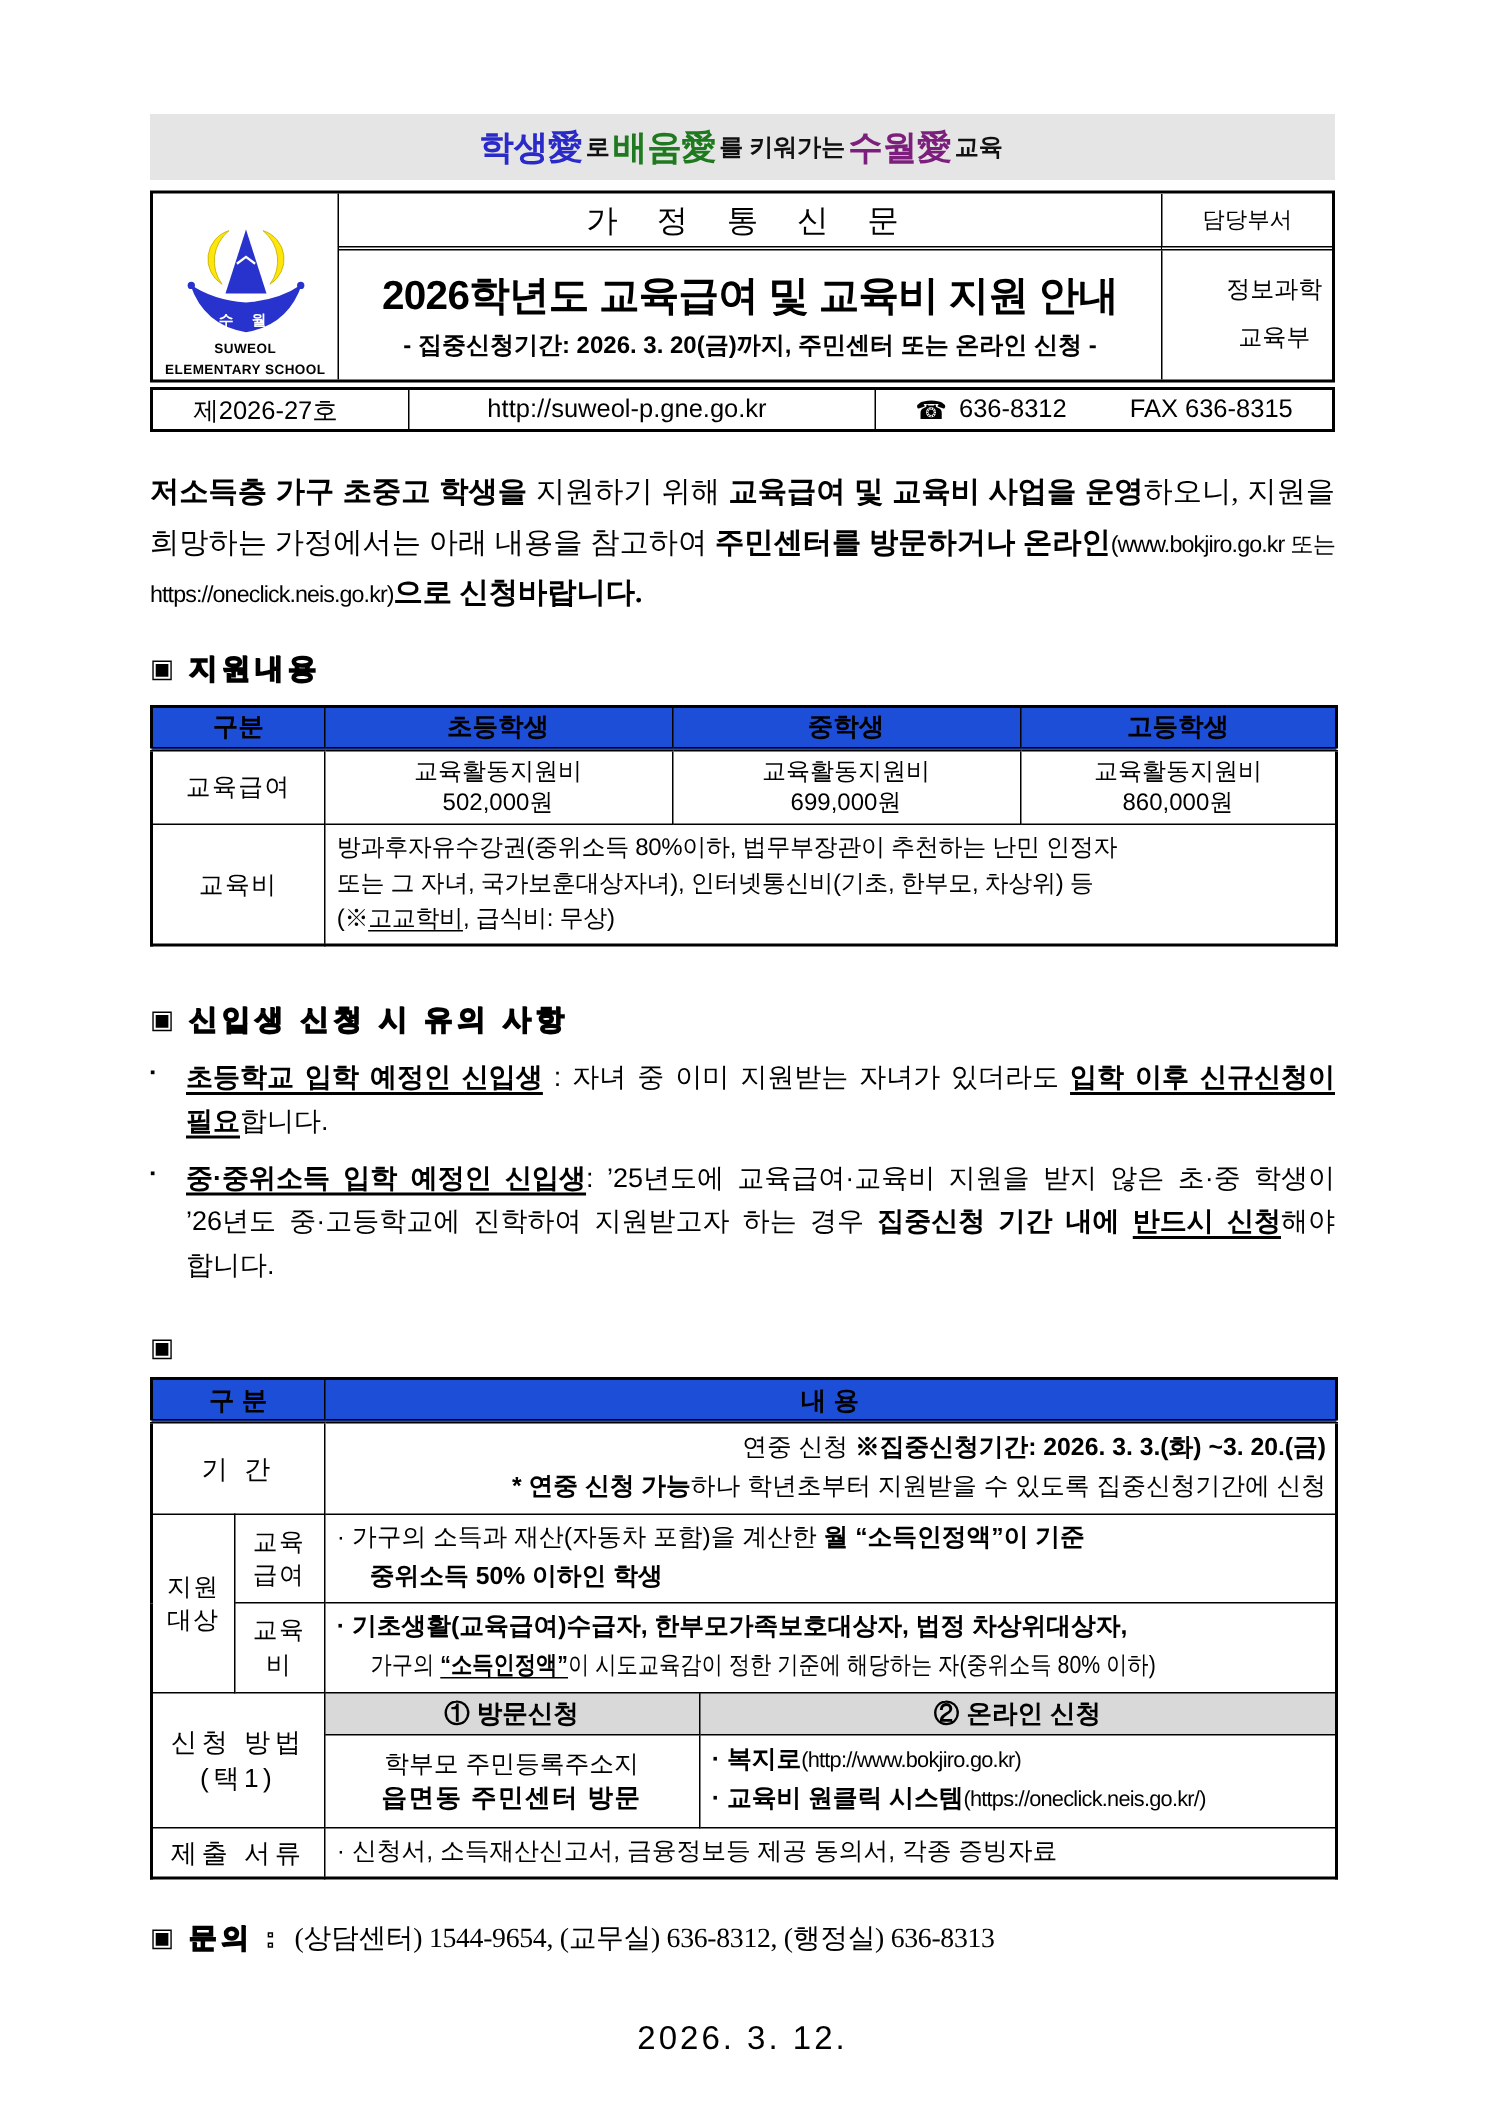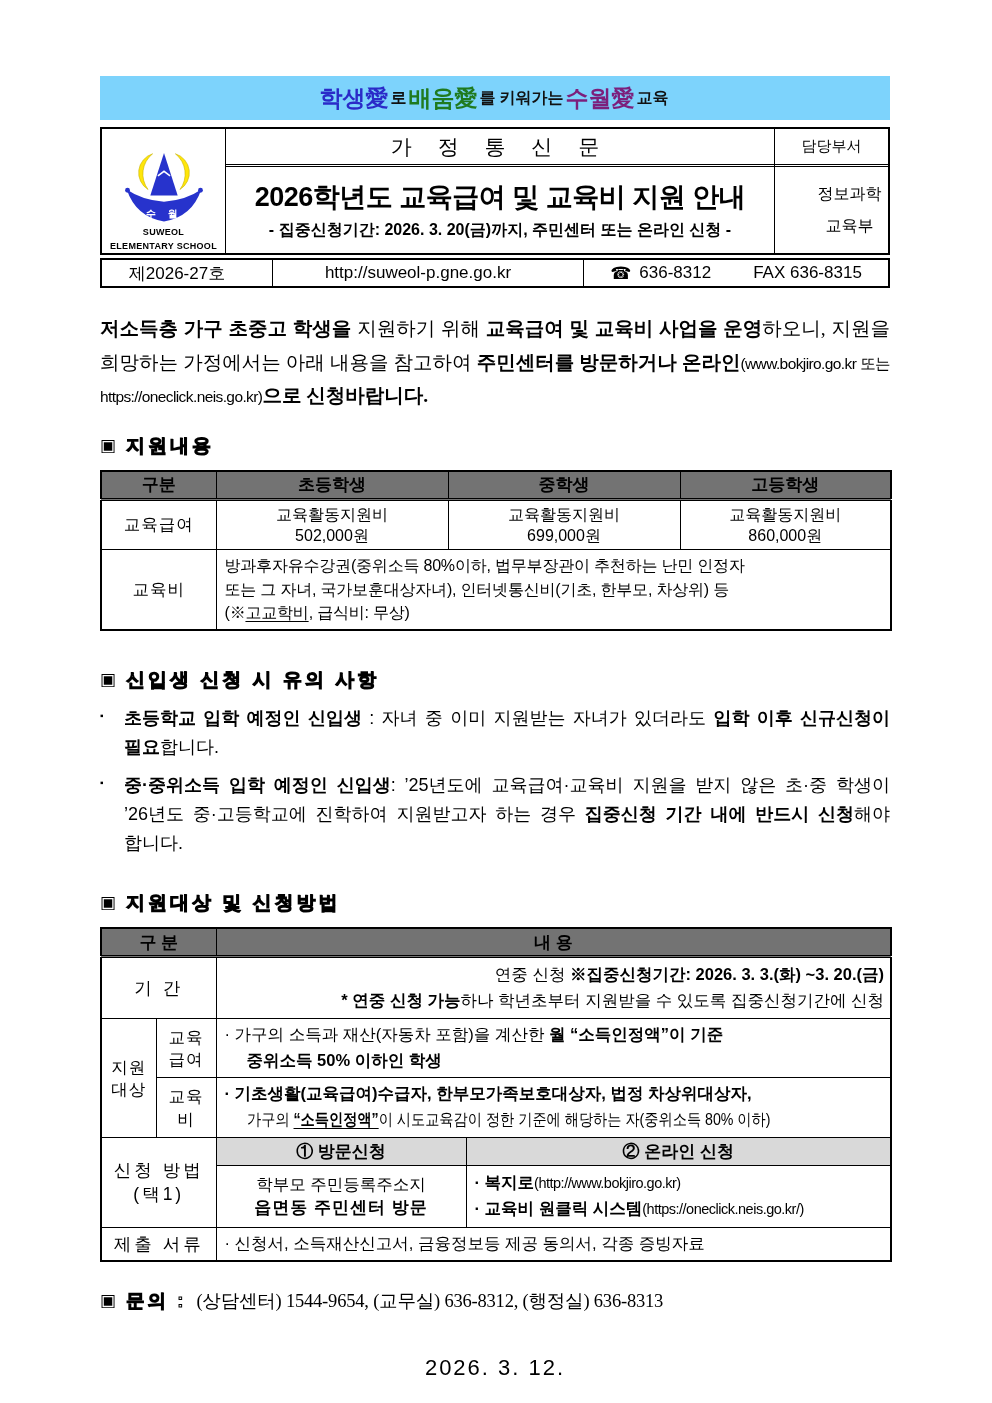--- a/index.html
+++ b/index.html
@@ -6,21 +6,21 @@
   html,body { background:#fff; }
   body {
     width: 992px; height: 1403px; overflow: hidden;
     font-family: "Liberation Sans", sans-serif;
     color: #000;
   }
   .page { width: 790px; margin-left: 100px; padding-top: 76px; }
 
   
   .slogan {
-    height: 44px; background: #7dd3fc;
+    height: 44px; background: #e5e5e5;
     display: flex; align-items: center; justify-content: center;
     font-family: "Liberation Serif", serif;
   }
   .sl-big { font-size: 23px; font-weight: bold; }
   .sl-blue  { color: #2a2ac8; }
   .sl-green { color: #1f7a1f; }
   .sl-purple{ color: #7c1f7c; }
   .sl-small { font-size: 16px; font-weight: 600; color: #111; padding: 0 2px; }
 
   
@@ -83,34 +83,34 @@
   }
   .marker { font-size: 17px; line-height: 1; }
   .hollow { font-weight: 700; letter-spacing: 3px; }
   @supports (-webkit-text-stroke: 1px #000) {
     .hollow { color: #fff; -webkit-text-stroke: 1px #000; }
   }
 
   
   table { border-collapse: collapse; table-layout: fixed; width: 790px; border: 2px solid #000; }
   th, td { border: 1px solid #000; }
-  th { background: #737373; border-bottom: 3px double #000; font-size: 17px; font-weight: 600; height: 29px; }
+  th { background: #1d4ed8; border-bottom: 3px double #000; font-size: 17px; font-weight: 600; height: 29px; }
   td { font-size: 16px; text-align: center; vertical-align: middle; }
 
   .t1 .two-line { line-height: 1.32; padding: 3px 0; }
   .t1 .label { font-size: 16.5px; letter-spacing: 1px; }
   .t1 .edu-fee-cell { text-align: left; padding: 4px 4px 5px 8px; }
   .t1 .edu-fee-cell .ln { white-space: nowrap; line-height: 1.45; font-size: 16px; letter-spacing: -0.2px; }
   .u { text-decoration: underline; text-underline-offset: 3px; }
 
   
   .bullet-item { display: flex; margin: 4px 0 10px; font-size: 18px; line-height: 1.6; }
   .bullet-mark { width: 24px; font-size: 10px; padding-top: 4px; text-align: left; }
   .bullet-body { flex: 1; text-align: justify; word-break: keep-all; }
-  .bu { font-weight: bold; text-underline-offset: 4px; text-decoration-thickness: 1.5px; }
+  .bu { font-weight: bold; text-decoration: underline; text-underline-offset: 4px; text-decoration-thickness: 1.5px; }
   .bb { font-weight: bold; }
 
   
   .t2 .rlabel { font-size: 17.5px; letter-spacing: 3px; }
   .t2 .sublabel { font-size: 16.5px; line-height: 1.35; letter-spacing: 1px; }
   .t2 td.content { text-align: left; padding: 3px 6px 4px 8px; font-size: 16.5px; line-height: 1.55; }
   .t2 .cline { text-align: right; }
   .t2 .indent { padding-left: 22px; }
   .t2 .sub-head { background: #d9d9d9; font-size: 17px; font-weight: 600; height: 28px; border-bottom: 1px solid #000; text-align:center; }
   .condensed { display: inline-block; transform: scaleX(0.86); transform-origin: 0 50%; white-space: nowrap; }
@@ -246,21 +246,20 @@
     <div class="bullet-body"><span class="bu">초등학교 입학 예정인 신입생</span><span> : 자녀 중 이미 지원받는 자녀가 있더라도 </span><span class="bu">입학 이후 신규신청이 필요</span><span>합니다.</span></div>
   </div>
 
   <div class="bullet-item">
     <div class="bullet-mark">▪</div>
     <div class="bullet-body"><span class="bu">중·중위소득 입학 예정인 신입생</span><span>: ’25년도에 교육급여·교육비 지원을 받지 않은 초·중 학생이 ’26년도 중·고등학교에 진학하여 지원받고자 하는 경우 </span><span class="bb">집중신청 기간 내에 </span><span class="bu">반드시 신청</span><span>해야 합니다.</span></div>
   </div>
 
   <div class="section-heading" style="margin-top:32px;">
     <span class="marker">▣</span>
-    <span class="hollow">지원대상 및 신청방법</span>
   </div>
 
   <table class="t2">
     <colgroup>
         <col style="width:55px">
         <col style="width:60px">
         <col style="width:250px">
         <col style="width:425px">
       </colgroup>
     <tbody>

